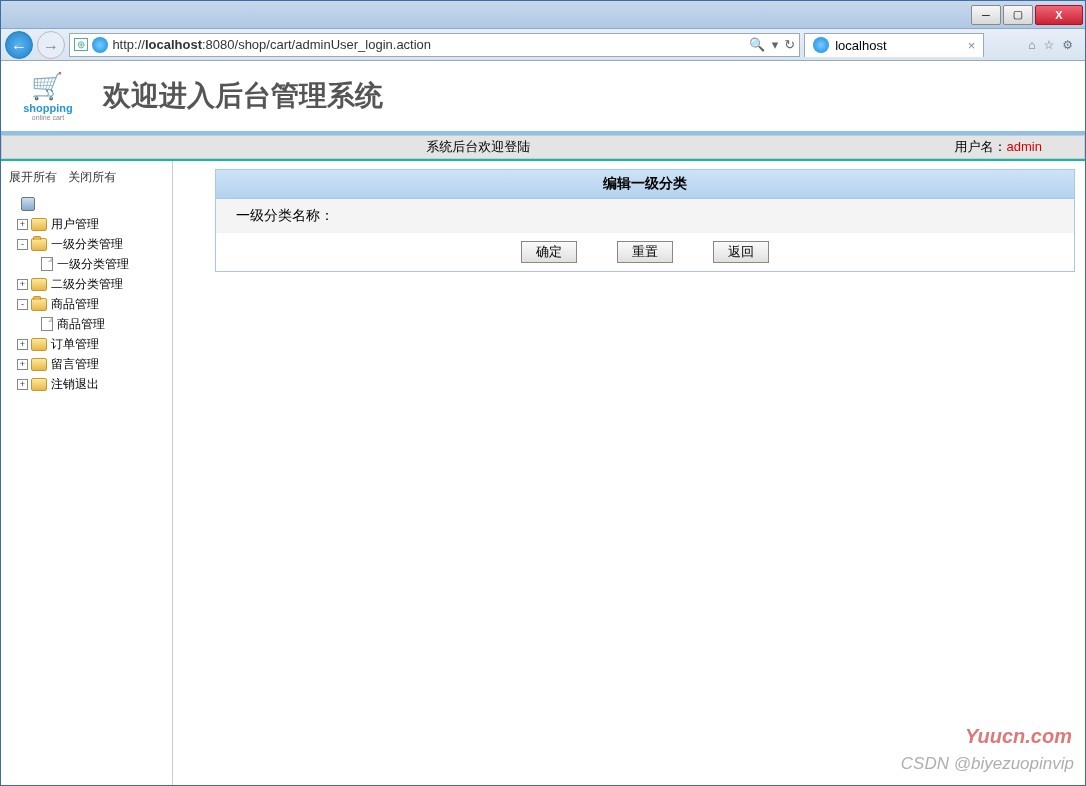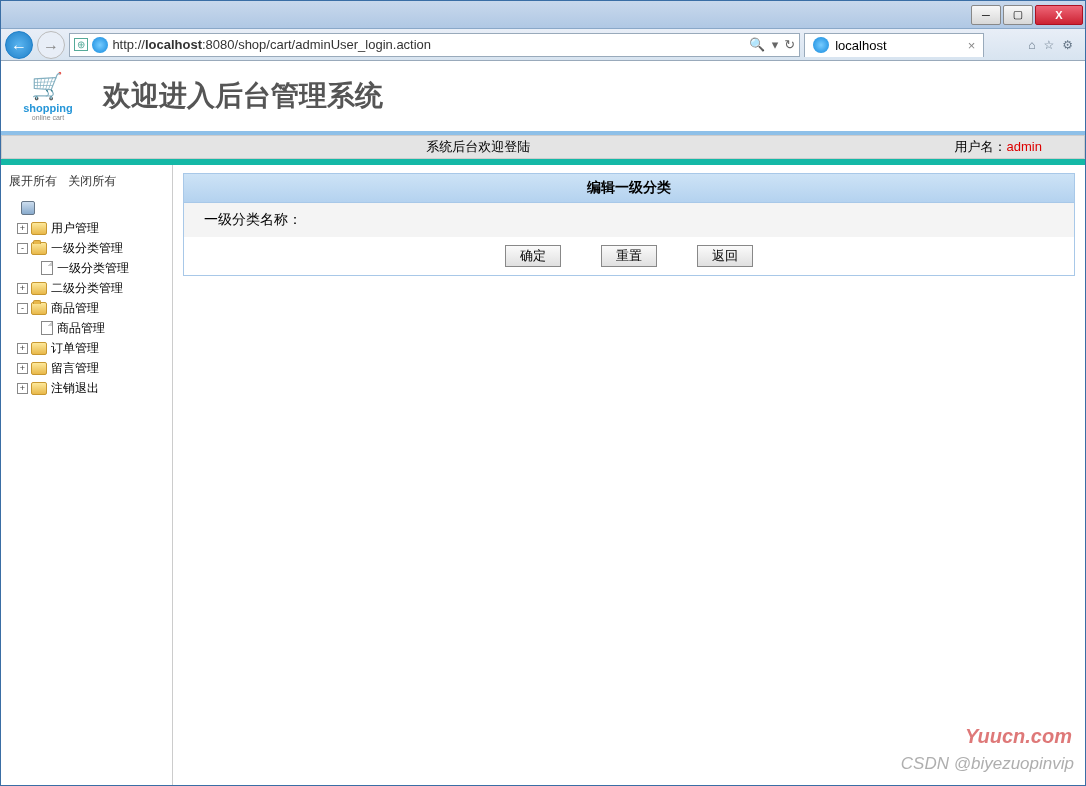--- a/index.html
+++ b/index.html
@@ -32,21 +32,21 @@
 .logo-cart { font-size: 26px; color: #2696d8; }
 .logo-txt { font-size: 11px; font-weight: bold; color: #2696d8; }
 .logo-sub { font-size: 7px; color: #888; }
 .page-title { font-size: 28px; color: #555; font-weight: bold; }
 
 .info-bar { height: 24px; background: #e4e4e4; border: 1px solid #ccc; display: flex; align-items: center; font-size: 13px; }
 .info-center { flex: 1; text-align: center; }
 .info-user { padding-right: 42px; }
 .info-user .uname { color: #d00; }
 
-.workspace { flex: 1; display: flex; border-top: 6px solid #14b8a6; }
+.workspace { flex: 1; display: flex; border-top: 2px solid #14b8a6; gap: 32px; }
 .sidebar { width: 172px; border-right: 1px solid #ccc; background: #fff; padding: 4px 2px; }
 .side-top { padding: 4px 6px; font-size: 12px; color: #333; }
 .side-top a { color: #333; cursor: pointer; margin-right: 8px; }
 .tree { margin-top: 4px; }
 .tree-node { display: flex; align-items: center; height: 20px; padding-left: 4px; cursor: pointer; font-size: 12px; }
 .tree-node.level1 { padding-left: 14px; }
 .tree-node.level2 { padding-left: 38px; }
 .expander { width: 11px; height: 11px; border: 1px solid #888; background: #fff; font-size: 9px; line-height: 9px; text-align: center; margin-right: 3px; color: #444; }
 .folder-icon { width: 16px; height: 13px; background: linear-gradient(#fde89a,#e8b84a); border: 1px solid #c89830; border-radius: 2px; margin-right: 4px; position: relative; }
 .folder-icon.open::before { content: ""; position: absolute; top: -3px; left: 1px; width: 6px; height: 3px; background: #e8b84a; border: 1px solid #c89830; border-bottom: none; border-radius: 2px 2px 0 0; }

